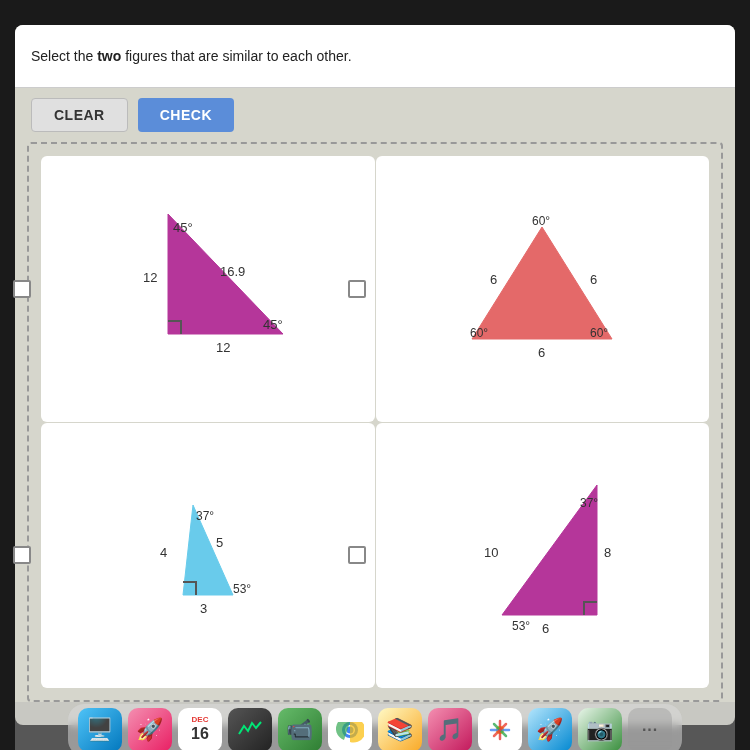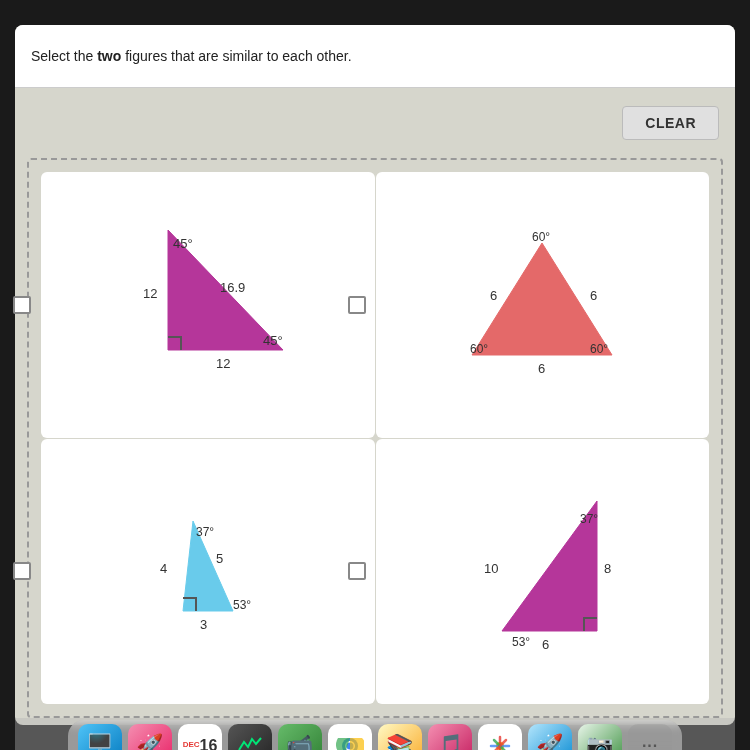--- a/index.html
+++ b/index.html
@@ -25,22 +25,22 @@
       background: white;
       border-radius: 8px 8px 0 0;
       padding: 23px 16px;
       font-size: 14px;
       color: #222;
       border-bottom: 1px solid #ccc;
     }
     .top-bar strong { font-weight: 700; }
     .toolbar {
       display: flex;
-      justify-content: flex-end;
-      padding: 18px 16px;
+      justify-content: flex-start;
+      padding: 10px 16px;
       gap: 10px;
     }
     .btn {
       padding: 8px 22px;
       border: none;
       border-radius: 4px;
       font-size: 14px;
       font-weight: bold;
       cursor: pointer;
       letter-spacing: 0.5px;
@@ -131,20 +131,21 @@
   </style>
 </head>
 <body>
 
 <div class="screen">
   <div class="top-bar">
     <span>Select the <strong>two</strong> figures that are similar to each other.</span>
   </div>
   <div class="toolbar">
     <button class="btn btn-clear">CLEAR</button>
+    <button class="btn btn-check">CHECK</button>
   </div>
 
   <div class="dashed-area">
 
     <div class="figure-card">
       <div class="checkbox-outer"></div>
       <svg width="200" height="190" viewBox="0 0 200 190">
 
         <polygon points="60,20 60,140 175,140" fill="#b5369a" stroke="#b5369a" stroke-width="1"></polygon>
 
@@ -208,21 +209,21 @@
         <text x="100" y="168" font-size="13" fill="#333">6</text>
       </svg>
     </div>
 
   </div>
 
   <div class="bottom-bar">
     <div class="dock-container">
       <div class="dock-icon finder">🖥️</div>
       <div class="dock-icon launchpad">🚀</div>
-      <div class="dock-icon calendar" style="background:white; flex-direction:row; display:flex; font-size:10px; color:#e53935; font-weight:bold; line-height:1.1;">
+      <div class="dock-icon calendar" style="background:white; flex-direction:column; display:flex; font-size:10px; color:#e53935; font-weight:bold; line-height:1.1;">
         <span style="font-size:8px; color:#e53935; text-transform:uppercase;">DEC</span>
         <span style="font-size:16px; color:#333; font-weight:bold;">16</span>
       </div>
       <div class="dock-icon activity" style="background:linear-gradient(135deg,#555,#222);">
         <svg width="28" height="28" viewBox="0 0 28 28">
             <polyline points="3,18 8,10 12,15 16,7 20,12 25,6" fill="none" stroke="#00e676" stroke-width="2"></polyline>
           </svg>
       </div>
       <div class="dock-icon facetime" style="background:linear-gradient(135deg,#66bb6a,#2e7d32); color:white; font-size:22px;">📹</div>
       <div class="dock-icon chrome" style="background:white;">

